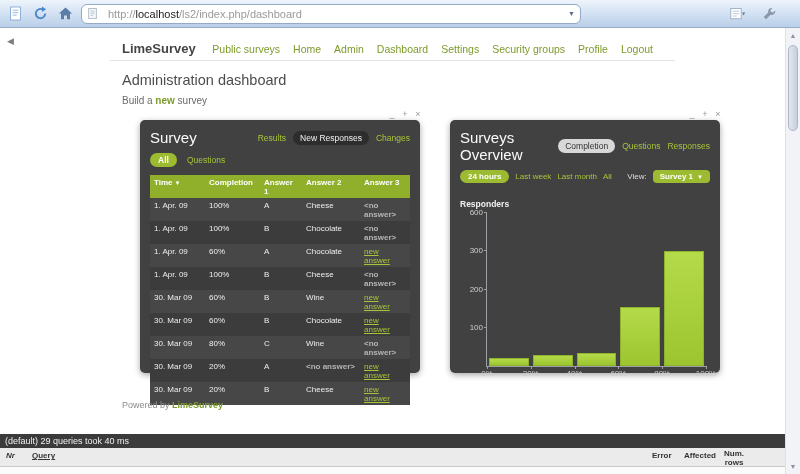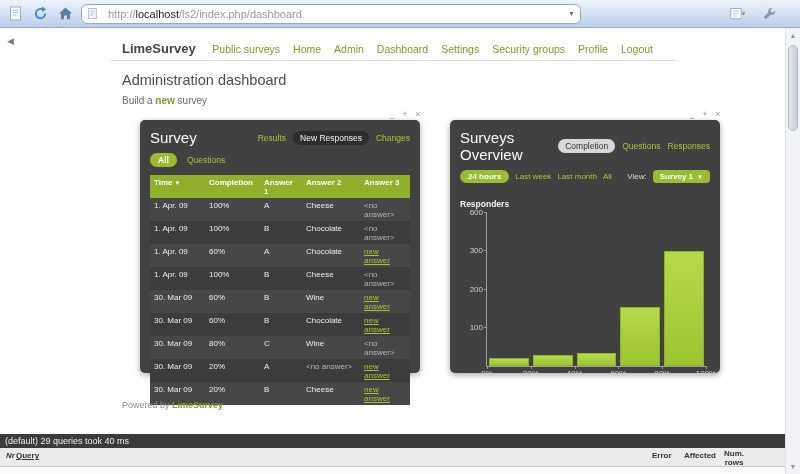--- a/index.html
+++ b/index.html
@@ -59,21 +59,21 @@
   .w-filters { display:flex; align-items:center; gap:10px; margin-top:7px; font-size:8.5px; }
   .pill-green { background:#9cbb30; color:#fff; border-radius:8px; padding:2px 8px; font-weight:bold; cursor:pointer; }
   .link-green { color:#a6c438; cursor:pointer; }
   
   .stable { margin-top:8px; font-size:8px; }
   .srow { display:flex; }
   .srow.head { background:#90af2b; color:#fff; font-weight:bold; }
   .scell { padding:2.5px 4px; }
   .c-time{ width:55px; } .c-comp{ width:55px; } .c-a1{ width:42px; } .c-a2{ width:58px; } .c-a3{ flex:1; }
   .srow.odd { background:#474747; } .srow.even { background:#3c3c3c; }
-  .muted { color:#b5b5b5; } .newans { color:#a6c438; text-decoration:underline; cursor:pointer; }
+  .muted { color:#b5b5b5;font-weight:bold; } .newans { color:#a6c438; text-decoration:underline; cursor:pointer; }
   .sort-arrow { font-size:6px; margin-left:2px; }
   
   .w-ranges { display:flex; align-items:center; gap:6px; margin-top:7px; font-size:8px; }
   .view-label { margin-left:auto; color:#ddd; }
   .view-pill { background:#9cbb30; color:#fff; border-radius:4px; padding:2px 7px; font-weight:bold; display:flex; gap:4px; align-items:center; cursor:pointer; }
   .view-caret { font-size:6px; }
   .chart { position:relative; margin-top:18px; height:180px; font-size:8px; }
   .chart-title { position:absolute; top:-2px; left:0; font-weight:bold; font-size:8.5px; color:#f2f2f2; }
   .plot { position:absolute; left:26px; right:4px; top:12px; bottom:14px;
     border-left:1px solid #9aa0a6; border-bottom:1px solid #9aa0a6; }
@@ -81,21 +81,21 @@
   .ytick { position:absolute; right:100%; width:3px; height:1px; background:#9aa0a6; }
   .bar { position:absolute; bottom:0; background:linear-gradient(#b5da4a,#9cc52f); border:1px solid #8db32a; }
   .xlab { position:absolute; top:calc(100% + 3px); transform:translateX(-50%); color:#cfcfcf; white-space:nowrap; }
   .xtick { position:absolute; top:100%; width:1px; height:3px; background:#9aa0a6; }
   
   .debug-bar { position:absolute; top:434px; left:0; right:15px; height:14px; background:#3b3b3b;
     color:#f0f0f0; font-size:9px; line-height:14px; padding-left:5px; }
   .debug-head { position:absolute; top:448px; left:0; right:15px; height:19px; background:#ebebeb;
     border-bottom:1px solid #c9c9c9; font-size:8px; font-weight:bold; color:#333; }
   .dh { position:absolute; top:3px; white-space:pre-line; line-height:1.15; }
-  .dh-nr { left:6px;font-style:italic; } .dh-query { left:16px;text-decoration:underline; }
+  .dh-nr { left:6px;font-style:italic; } .dh-query { left:32px;text-decoration:underline; }
   .dh-error { left:652px; } .dh-affected { left:684px; }
   .dh-num { left:724px; top:1px; text-align:center; } .dh-took { left:756px; top:16px; text-align:center;margin-top:44px; }
   .debug-row { position:absolute; top:467px; bottom:0; left:0; right:15px; background:#fbfbfb; }
   svg { display:block; }
 </style>
 </head>
 <body>
 
 <div class="chrome">
   <span class="chrome-btn">

